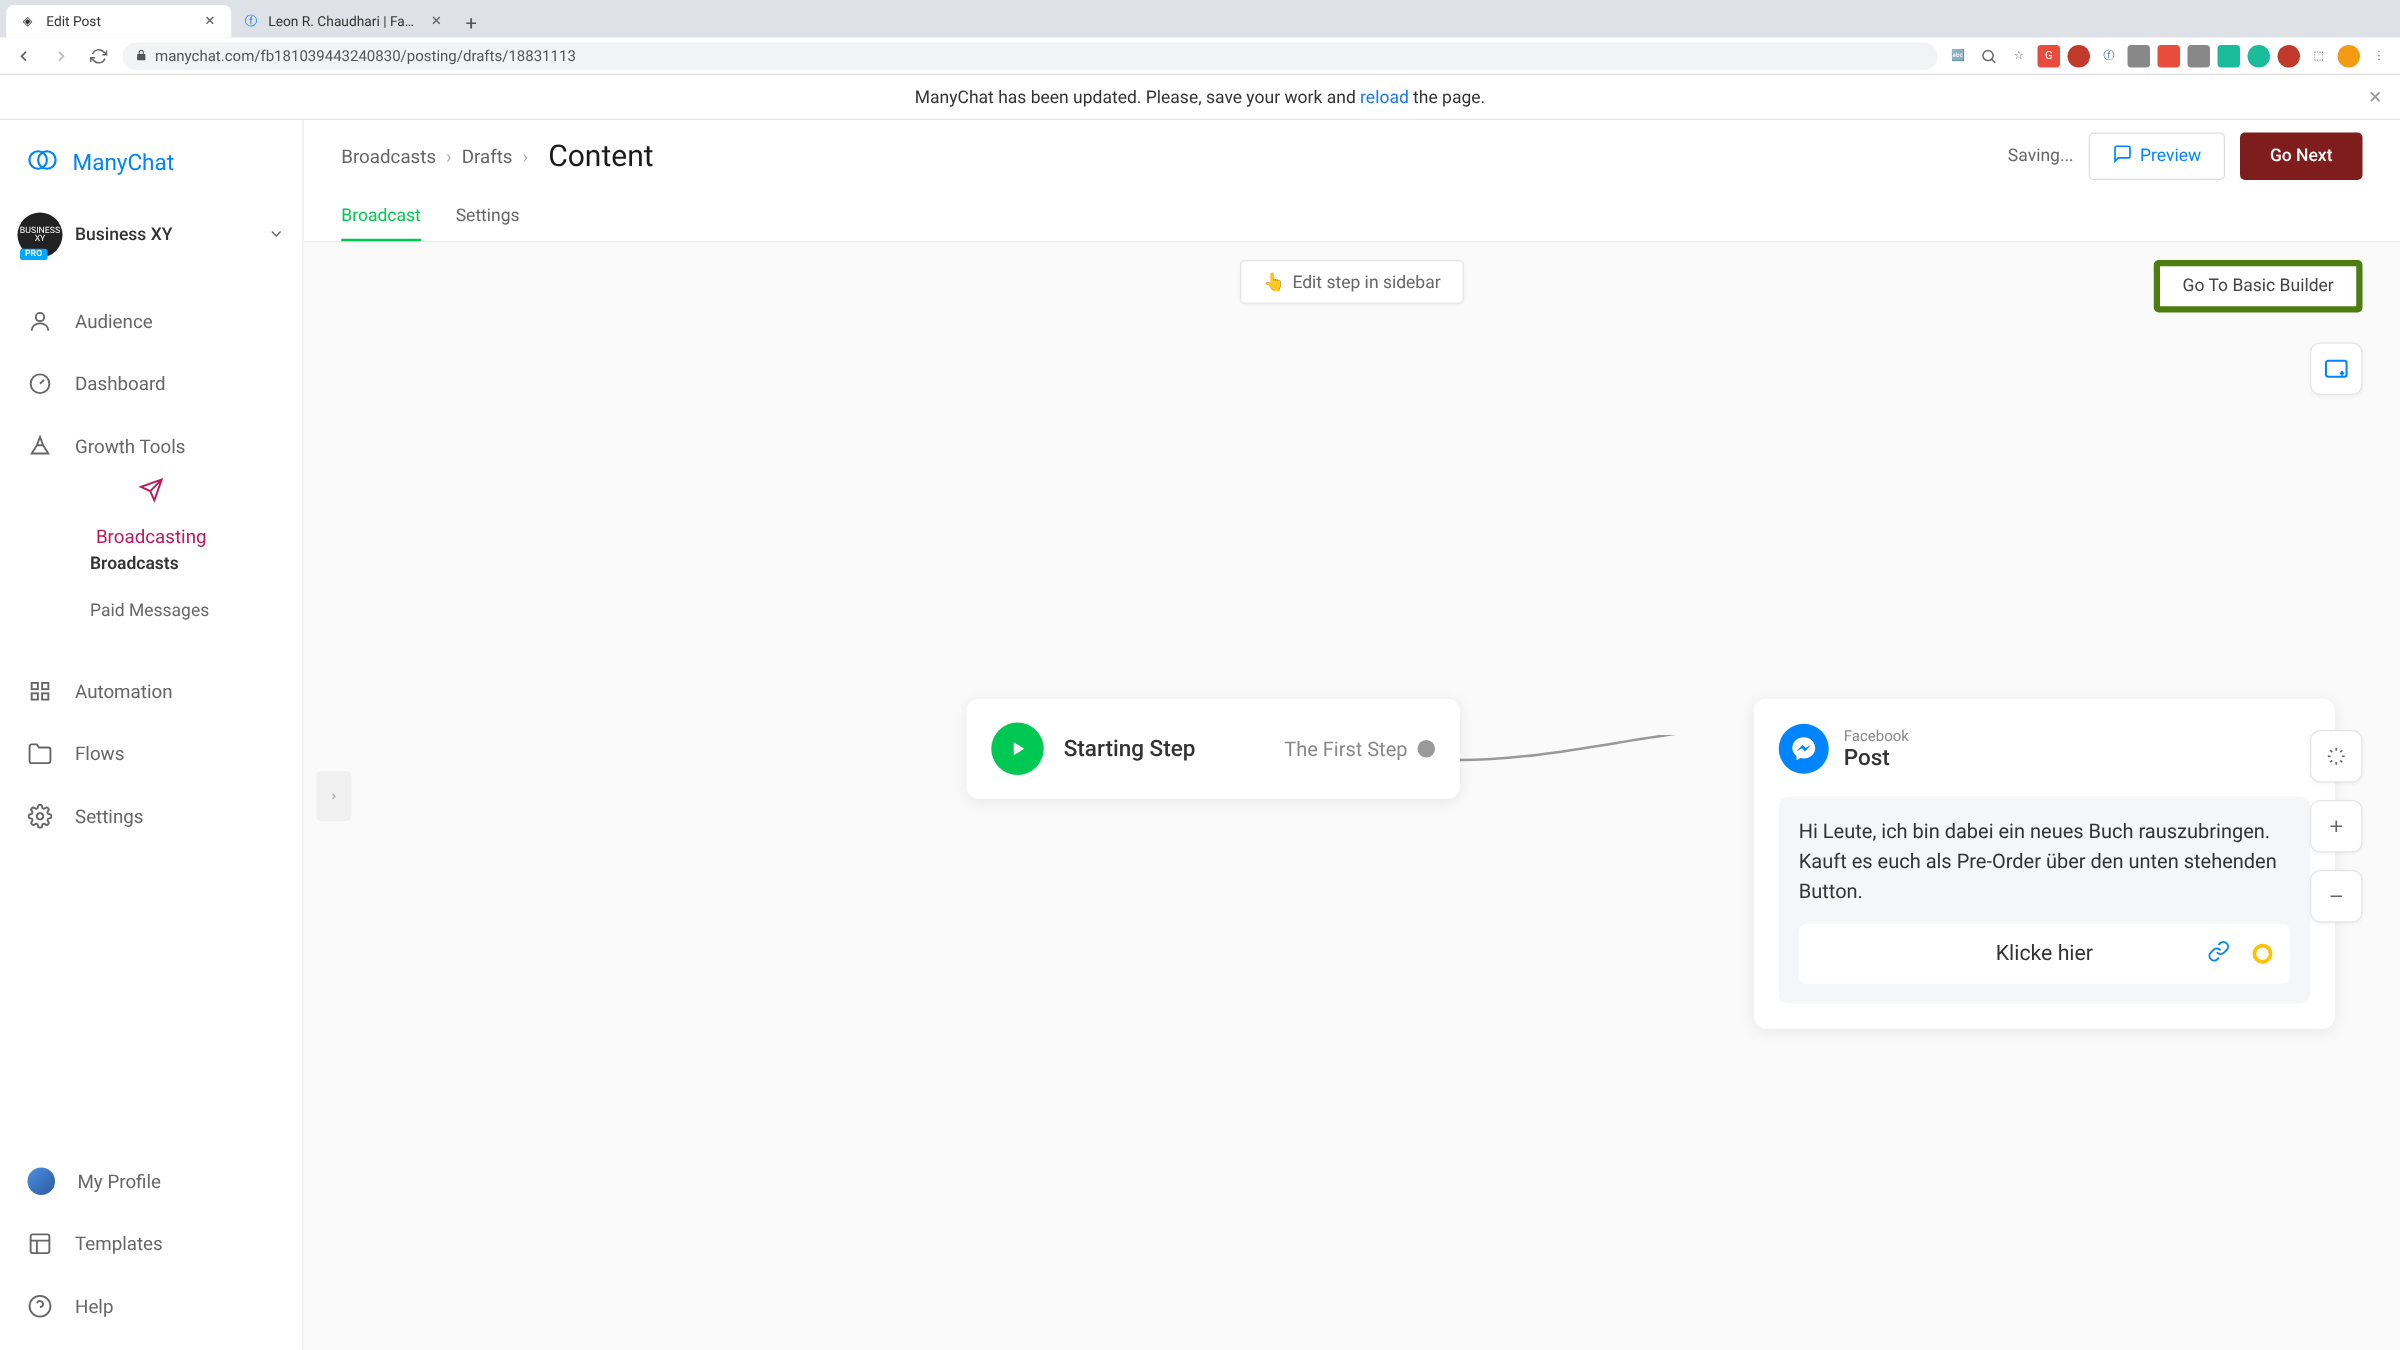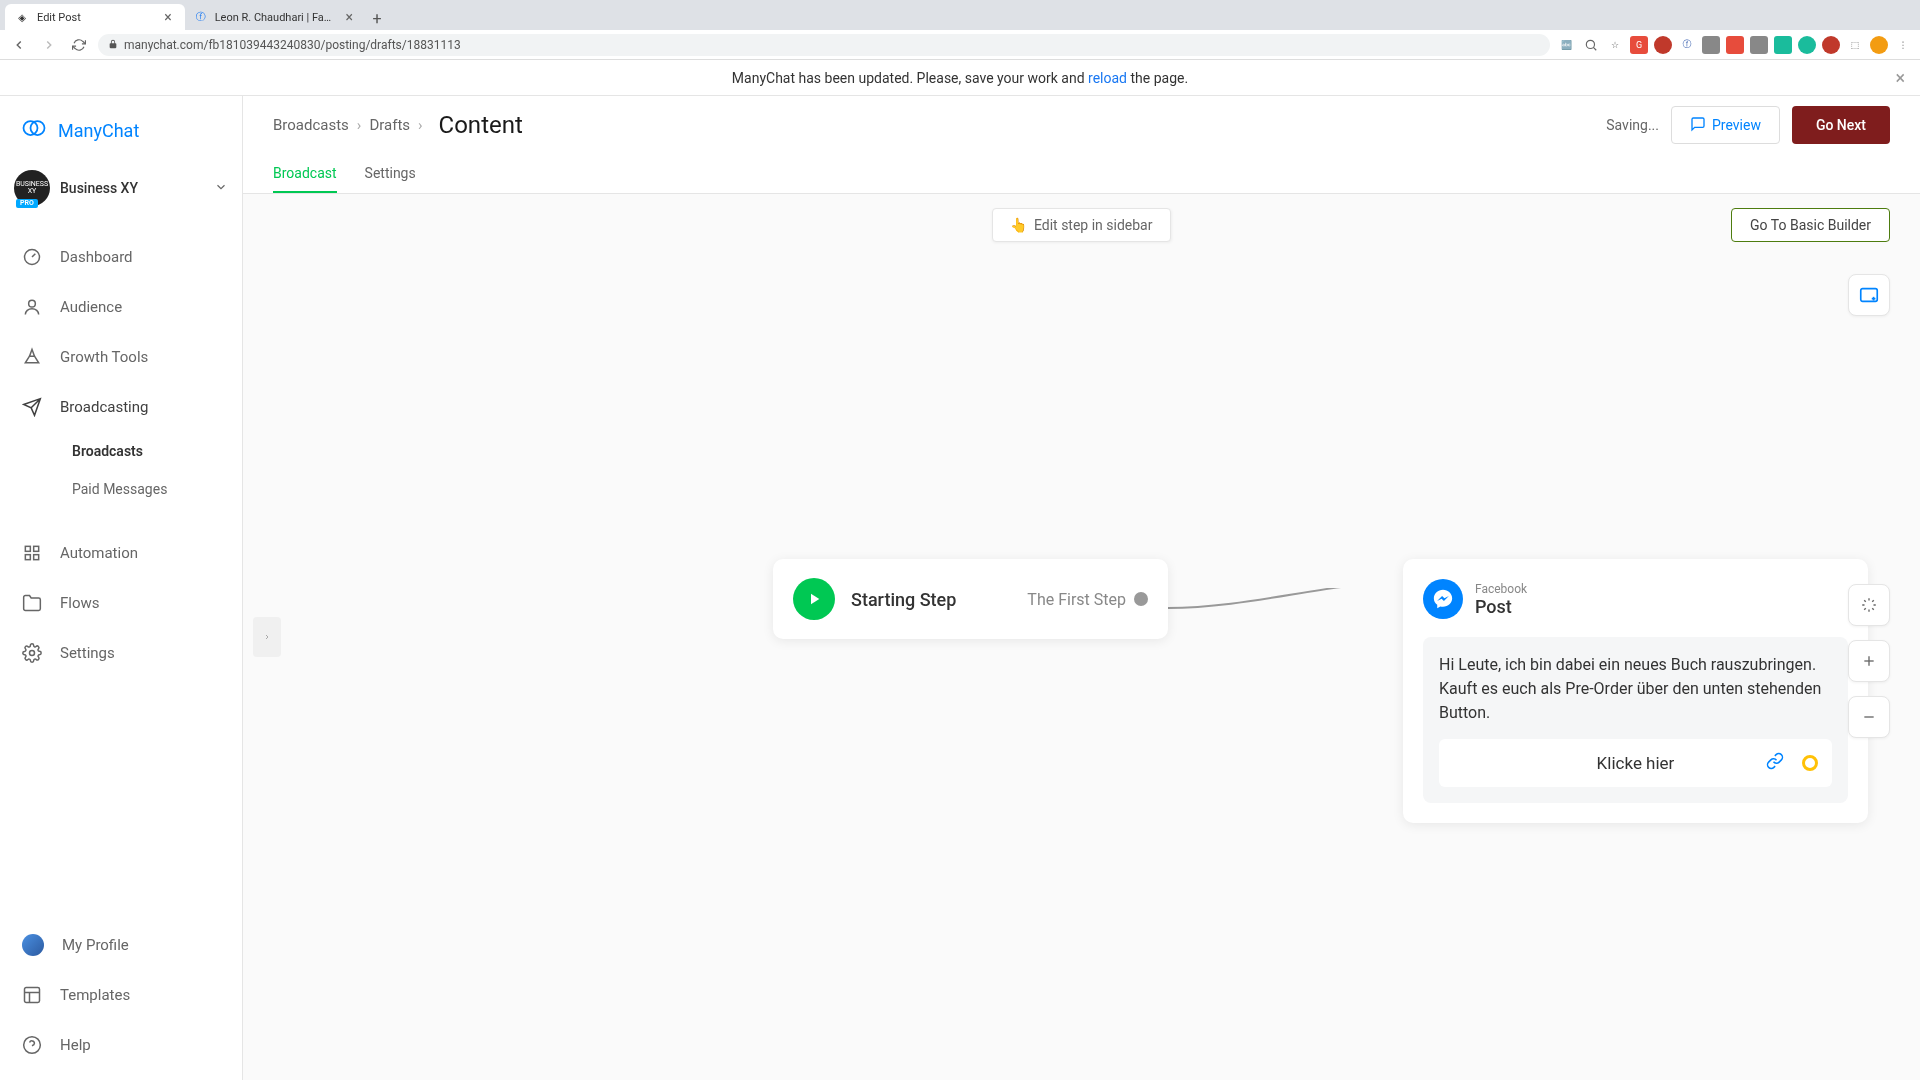--- a/index.html
+++ b/index.html
@@ -34,21 +34,21 @@
     .logo-row { height: 68px; display: flex; align-items: center; padding: 0 20px; gap: 10px; }
     .logo-icon { color: #0084ff; }
     .logo-text { color: #0084ff; font-size: 18px; font-weight: 400; }
     .account-row { height: 48px; display: flex; align-items: center; padding: 0 14px; gap: 10px; position: relative; }
     .account-avatar { width: 36px; height: 36px; border-radius: 50%; background: #222; display: flex; align-items: center; justify-content: center; font-size: 7px; color: #fff; text-align: center; line-height: 1; position: relative; }
     .pro-badge { position: absolute; bottom: -2px; left: 2px; background: #00a8ff; color: #fff; font-size: 7px; padding: 1px 4px; border-radius: 2px; font-weight: 600; }
     .account-name { font-size: 14px; color: #333; font-weight: 500; }
     .account-chevron { margin-left: auto; color: #666; }
     .nav-list { padding-top: 20px; }
     .nav-item { height: 50px; display: flex; align-items: center; padding: 0 22px; gap: 18px; font-size: 15px; color: #666; cursor: pointer; }
-    .nav-item.active { color: #404040; }
+    .nav-item.active { color: #be185d; flex-direction: column; }
     .sub-nav { padding-left: 72px; }
     .sub-nav-item { height: 38px; display: flex; align-items: center; font-size: 14px; color: #666; cursor: pointer; }
     .sub-nav-item.active { color: #333; font-weight: 600; }
     .nav-icon { width: 20px; height: 20px; display: inline-flex; align-items: center; justify-content: center; }
     .nav-bottom { margin-top: auto; padding-bottom: 10px; }
     .profile-avatar { width: 22px; height: 22px; border-radius: 50%; background: linear-gradient(135deg, #4a90e2, #2c5aa0); }
     
     
     .main { flex: 1; display: flex; flex-direction: column; background: #fff; position: relative; }
     .header { height: 58px; display: flex; align-items: center; padding: 0 30px; gap: 8px; }
@@ -61,21 +61,21 @@
     .next-btn { height: 38px; padding: 0 24px; border: none; border-radius: 4px; background: #7f1d1d; color: #fff; font-size: 14px; font-weight: 500; cursor: pointer; }
     
     
     .tabs-row { height: 40px; display: flex; align-items: center; padding: 0 30px; gap: 28px; border-bottom: 1px solid #e5e5e5; }
     .tab-item { font-size: 14px; color: #666; height: 100%; display: flex; align-items: center; border-bottom: 2px solid transparent; cursor: pointer; }
     .tab-item.active { color: #00c853; border-bottom-color: #00c853; }
     
     
     .canvas { flex: 1; background: #fafafa; position: relative; overflow: hidden; }
     .toolbar-center { position: absolute; top: 14px; left: 50%; transform: translateX(-50%); background: #fff; border: 1px solid #e5e5e5; border-radius: 4px; padding: 8px 18px; font-size: 14px; color: #666; display: flex; align-items: center; gap: 6px; box-shadow: 0 1px 3px rgba(0,0,0,0.05); }
-    .basic-builder-btn { position: absolute; top: 14px; right: 30px; background: #fff; border: 1px solid #4d7c0f; border-radius: 4px; padding: 8px 18px; font-size: 14px; color: #444; }
+    .basic-builder-btn { position: absolute; top: 14px; right: 30px; background: #fff; border: 5px solid #4d7c0f; border-radius: 4px; padding: 8px 18px; font-size: 14px; color: #444; }
     .sidebar-handle { position: absolute; top: 50%; left: 10px; transform: translateY(-50%); width: 28px; height: 40px; background: #f0f0f0; border-radius: 4px; display: flex; align-items: center; justify-content: center; color: #aaa; }
     
     
     .start-node { position: absolute; top: 365px; left: 530px; width: 395px; height: 80px; background: #fff; border-radius: 10px; box-shadow: 0 2px 12px rgba(0,0,0,0.08); display: flex; align-items: center; padding: 0 20px; gap: 16px; }
     .play-circle { width: 42px; height: 42px; border-radius: 50%; background: #00c853; display: flex; align-items: center; justify-content: center; color: #fff; }
     .start-title { font-size: 18px; color: #333; font-weight: 500; }
     .first-step { margin-left: auto; font-size: 16px; color: #888; display: flex; align-items: center; gap: 8px; }
     .connector-dot { width: 14px; height: 14px; border-radius: 50%; background: #999; }
     
     .post-node { position: absolute; top: 365px; left: 1160px; width: 465px; background: #fff; border-radius: 10px; box-shadow: 0 2px 12px rgba(0,0,0,0.08); padding: 20px; }
@@ -190,34 +190,34 @@
       <span class="account-name">Business XY</span>
       <span class="account-chevron"><svg width="14" height="14" viewBox="0 0 24 24" fill="none" stroke="currentColor" stroke-width="2">
             <polyline points="6 9 12 15 18 9"></polyline>
           </svg></span>
     </div>
 
     <div class="nav-list">
       <div class="nav-item">
         <span class="nav-icon">
             <svg width="20" height="20" viewBox="0 0 24 24" fill="none" stroke="currentColor" stroke-width="1.8">
+              <circle cx="12" cy="8" r="4"></circle>
+              <path d="M4 21c0-4 3.5-7 8-7s8 3 8 7"></path>
+            </svg>
+          </span>
+        <span>Audience</span>
+      </div>
+      <div class="nav-item">
+        <span class="nav-icon">
+            <svg width="20" height="20" viewBox="0 0 24 24" fill="none" stroke="currentColor" stroke-width="1.8">
               <circle cx="12" cy="12" r="9"></circle>
               <path d="M12 12l4-4"></path>
             </svg>
           </span>
         <span>Dashboard</span>
-      </div>
-      <div class="nav-item">
-        <span class="nav-icon">
-            <svg width="20" height="20" viewBox="0 0 24 24" fill="none" stroke="currentColor" stroke-width="1.8">
-              <circle cx="12" cy="8" r="4"></circle>
-              <path d="M4 21c0-4 3.5-7 8-7s8 3 8 7"></path>
-            </svg>
-          </span>
-        <span>Audience</span>
       </div>
       <div class="nav-item">
         <span class="nav-icon">
             <svg width="20" height="20" viewBox="0 0 24 24" fill="none" stroke="currentColor" stroke-width="1.8">
               <path d="M9 11l3-8 3 8M9 11l-5 8h16l-5-8M9 11h6"></path>
             </svg>
           </span>
         <span>Growth Tools</span>
       </div>
       <div class="nav-item active">

